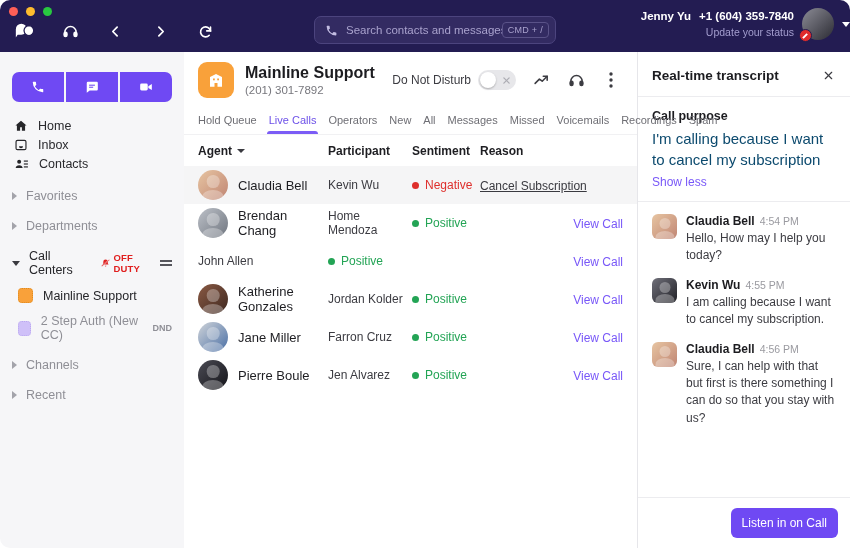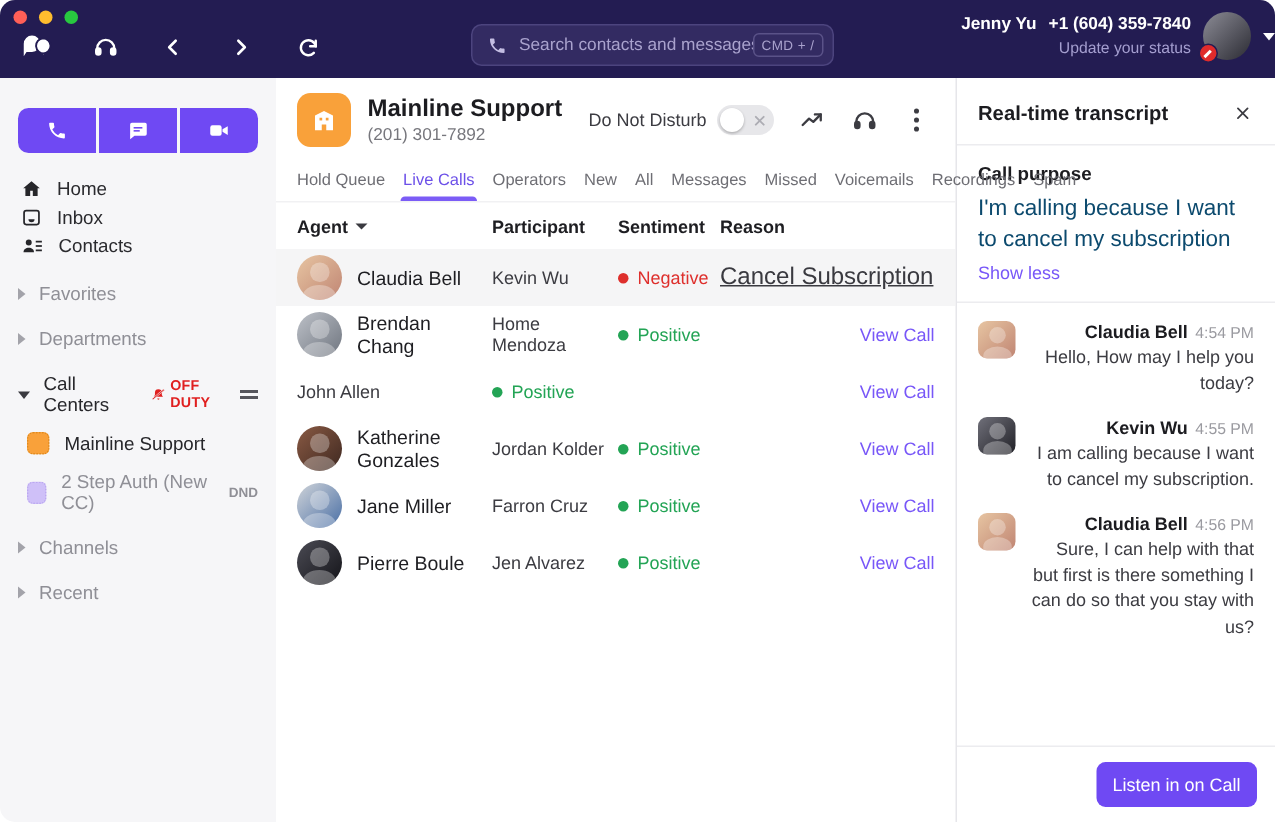--- a/index.html
+++ b/index.html
@@ -93,33 +93,33 @@
   .av4 { background:linear-gradient(135deg,#8A5A44,#3E2820); }
   .av5 { background:linear-gradient(135deg,#D0D4D9,#4A6FA5); }
   .av6 { background:linear-gradient(135deg,#4B4B54,#141419); }
   .av-kevin { background:linear-gradient(135deg,#70707A,#202026); }
   .agent-name { font-size:13px; color:#1E1E22; }
   .part { font-size:12px; color:#3C3C42; }
   .sent { display:flex; align-items:center; gap:6px; font-size:12px; }
   .sent .dot { width:7px; height:7px; border-radius:50%; }
   .sent.neg { color:#DE2F2C; } .sent.neg .dot { background:#DE2F2C; }
   .sent.pos { color:#23A455; } .sent.pos .dot { background:#23A455; }
-  .reason a { font-size:16px; color:#3A3A40; text-decoration:underline; cursor:pointer; }
+  .reason a { font-size:12px; color:#3A3A40; text-decoration:underline; cursor:pointer; }
   .action { text-align:right; }
   .action a { font-size:12px; color:#7857F8; cursor:pointer; }
 
   
   .panel-header { display:flex; align-items:center; justify-content:space-between; padding:15px 14px 13px; border-bottom:1px solid #ECECEF; }
   .panel-title { font-size:13.5px; font-weight:bold; color:#1C1C20; }
   .close-btn { width:16px; height:16px; display:flex; align-items:center; justify-content:center; cursor:pointer; }
   .purpose { padding:12px 14px 12px; border-bottom:1px solid #ECECEF; }
   .purpose-title { font-size:12.5px; font-weight:bold; color:#1C1C20; margin-bottom:5px; }
   .purpose-text { font-size:15px; color:#0c4a6e; line-height:1.4; }
   .showless { font-size:12px; color:#7857F8; margin-top:5px; cursor:pointer; }
-  .messages { padding:12px 14px 0; flex:1; overflow:hidden;text-align:right; }
+  .messages { padding:12px 14px 0; flex:1; overflow:hidden; }
   .msg { display:flex; gap:9px; margin-bottom:13px; }
   .msg-avatar { width:25px; height:25px; border-radius:6px; position:relative; overflow:hidden; flex-shrink:0; }
   .msg-avatar::before { content:""; position:absolute; left:50%; top:16%; width:44%; height:44%; transform:translateX(-50%); border-radius:50%; background:rgba(255,255,255,.30); }
   .msg-avatar::after { content:""; position:absolute; left:50%; bottom:-16%; width:76%; height:50%; transform:translateX(-50%); border-radius:50% 50% 0 0; background:rgba(255,255,255,.30); }
   .msg-head { font-size:12px; color:#1C1C20; }
   .msg-head b { font-weight:bold; }
   .msg-time { font-size:10.5px; color:#9A9AA0; margin-left:5px; }
   .msg-text { font-size:12px; color:#3C3C42; line-height:1.45; margin-top:2px; }
   .panel-footer { border-top:1px solid #ECECEF; padding:10px 12px; display:flex; justify-content:flex-end; }
   .listen-btn { background:#6F49F3; color:#fff; border:none; border-radius:6px; font-size:12px; padding:8px 11px; cursor:pointer; font-family:"Liberation Sans",sans-serif; }

